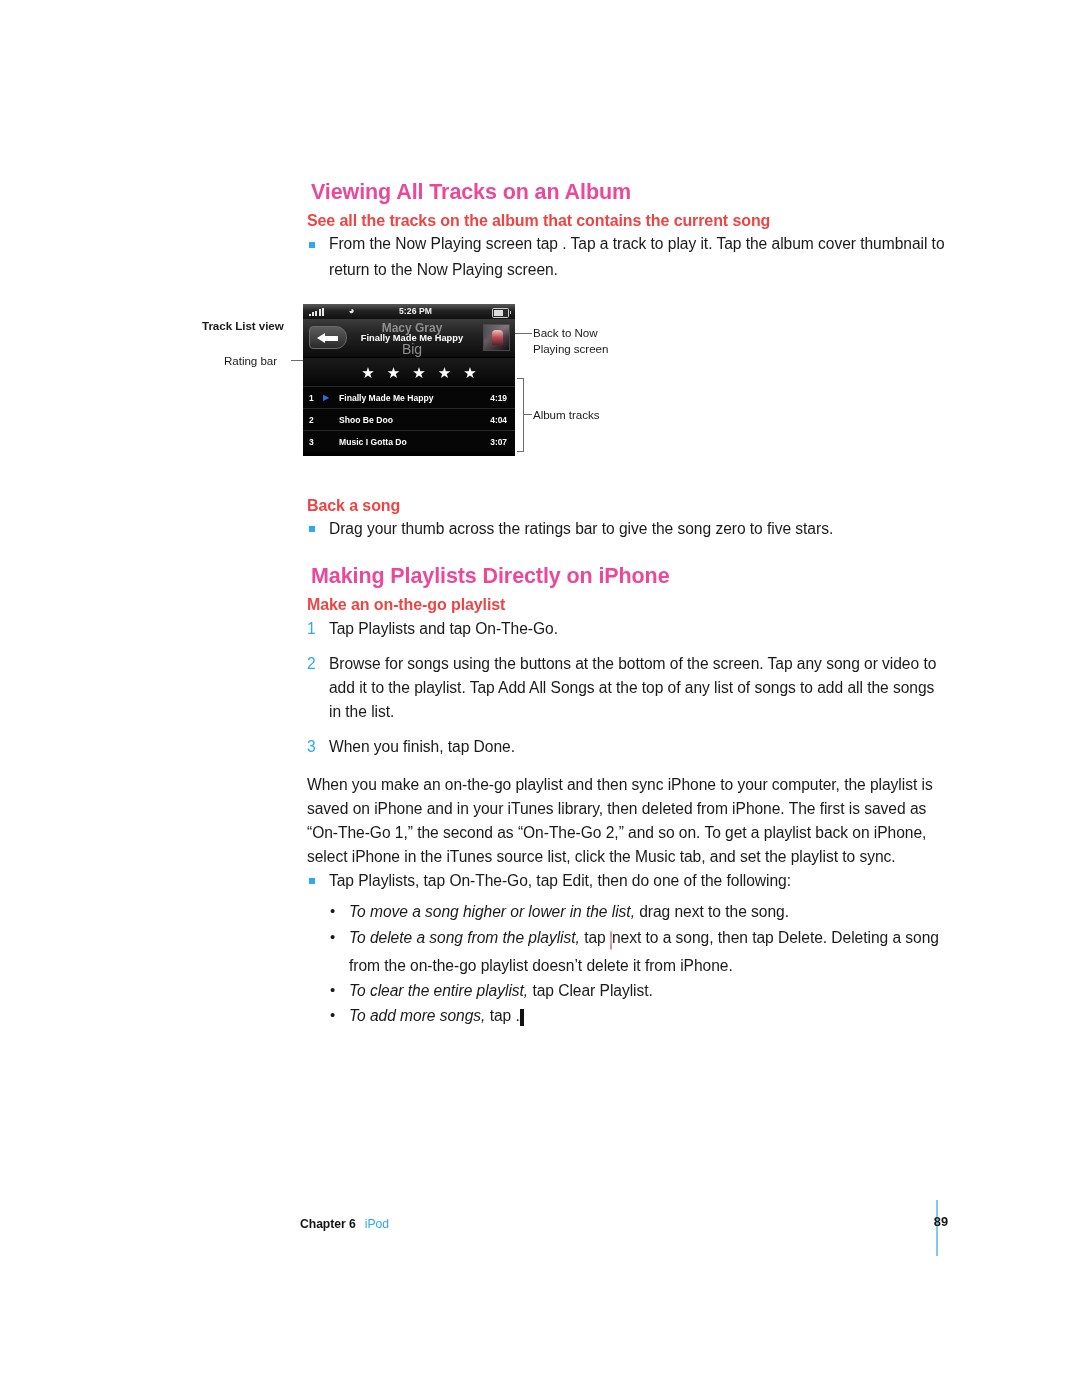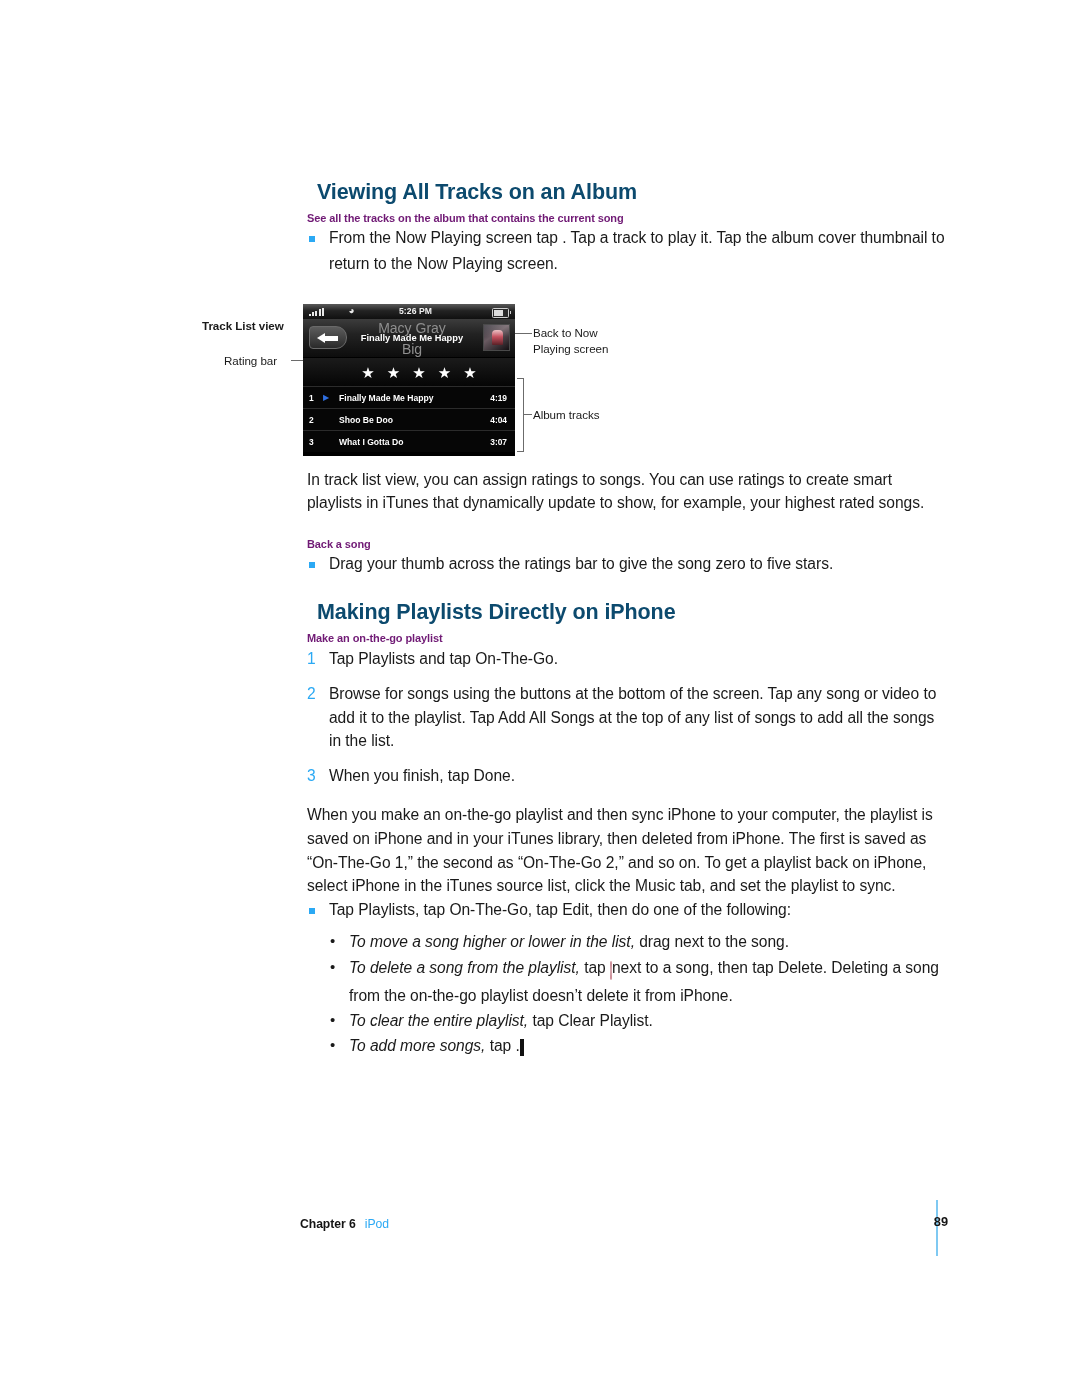--- a/index.html
+++ b/index.html
@@ -27,28 +27,28 @@
   .content {
     position: absolute;
     left: 307px;
     top: 180px;
     width: 640px;
   }
 
   h1.section-title {
     font-size: 21.5px;
     font-weight: bold;
-    color: #0c4a6e;
-    margin: 0 0 7px 10px;
+    color: #ec4899;
+    margin: 0 0 7px 4px;
     letter-spacing: -0.1px;
   }
   h2.subhead {
-    font-size: 11px;
-    font-weight: bold;
-    color: #701a75;
+    font-size: 16px;
+    font-weight: bold;
+    color: #ef4444;
     margin: 0 0 2px 0;
     letter-spacing: -0.1px;
   }
   p.body {
     font-size: 15.6px;
     line-height: 23.8px;
     margin: 0;
     color: #1a1a1a;
     letter-spacing: -0.05px;
   }
@@ -325,22 +325,22 @@
   .nav-meta {
     position: absolute;
     left: 50px;
     right: 44px;
     top: 4px;
     text-align: center;
     line-height: 10.4px;
   }
   .nav-artist {
     color: #8f8f8f;
-    font-size: 14px;
-    font-weight: normal;
+    font-size: 12px;
+    font-weight: bold;
   }
   .nav-song {
     color: #ffffff;
     font-size: 9.3px;
     font-weight: bold;
   }
   .nav-album {
     color: #8f8f8f;
     font-size: 14px;
     font-weight: normal;
@@ -494,21 +494,20 @@
     <h1 class="section-title">Viewing All Tracks on an Album</h1>
 
     <h2 class="subhead" style="margin-top:2px;">See all the tracks on the album that contains the current song</h2>
 
     <ul class="sq">
       <li><span>From the Now Playing screen tap </span><span class="ico-tracklist"><i></i><i></i><i></i></span><span>. Tap a track to play it. Tap the album cover thumbnail to return to the Now Playing screen.</span></li>
     </ul>
 
     <div style="height:192px;"></div>
 
-    <p class="body">In track list view, you can assign ratings to songs. You can use ratings to create smart playlists in iTunes that dynamically update to show, for example, your highest rated songs.</p>
 
     <h2 class="subhead" style="margin-top:23px;">Back a song</h2>
 
     <ul class="sq">
       <li>Drag your thumb across the ratings bar to give the song zero to five stars.</li>
     </ul>
 
     <h1 class="section-title" style="margin-top:24px;">Making Playlists Directly on iPhone</h1>
 
     <h2 class="subhead" style="margin-top:2px;">Make an on-the-go playlist</h2>
@@ -605,21 +604,21 @@
         </div>
         <div class="track-row">
           <span class="tr-num">2</span>
           <span class="tr-play"></span>
           <span class="tr-title">Shoo Be Doo</span>
           <span class="tr-time">4:04</span>
         </div>
         <div class="track-row">
           <span class="tr-num">3</span>
           <span class="tr-play"></span>
-          <span class="tr-title">What I Gotta Do</span>
+          <span class="tr-title">Music I Gotta Do</span>
           <span class="tr-time">3:07</span>
         </div>
       </div>
     </div>
   </div>
 
   <div class="footer-rule"></div>
   <div class="footer">
     <span class="chap">Chapter 6</span><span class="chaplink">iPod</span>
     <span class="pageno">89</span>

